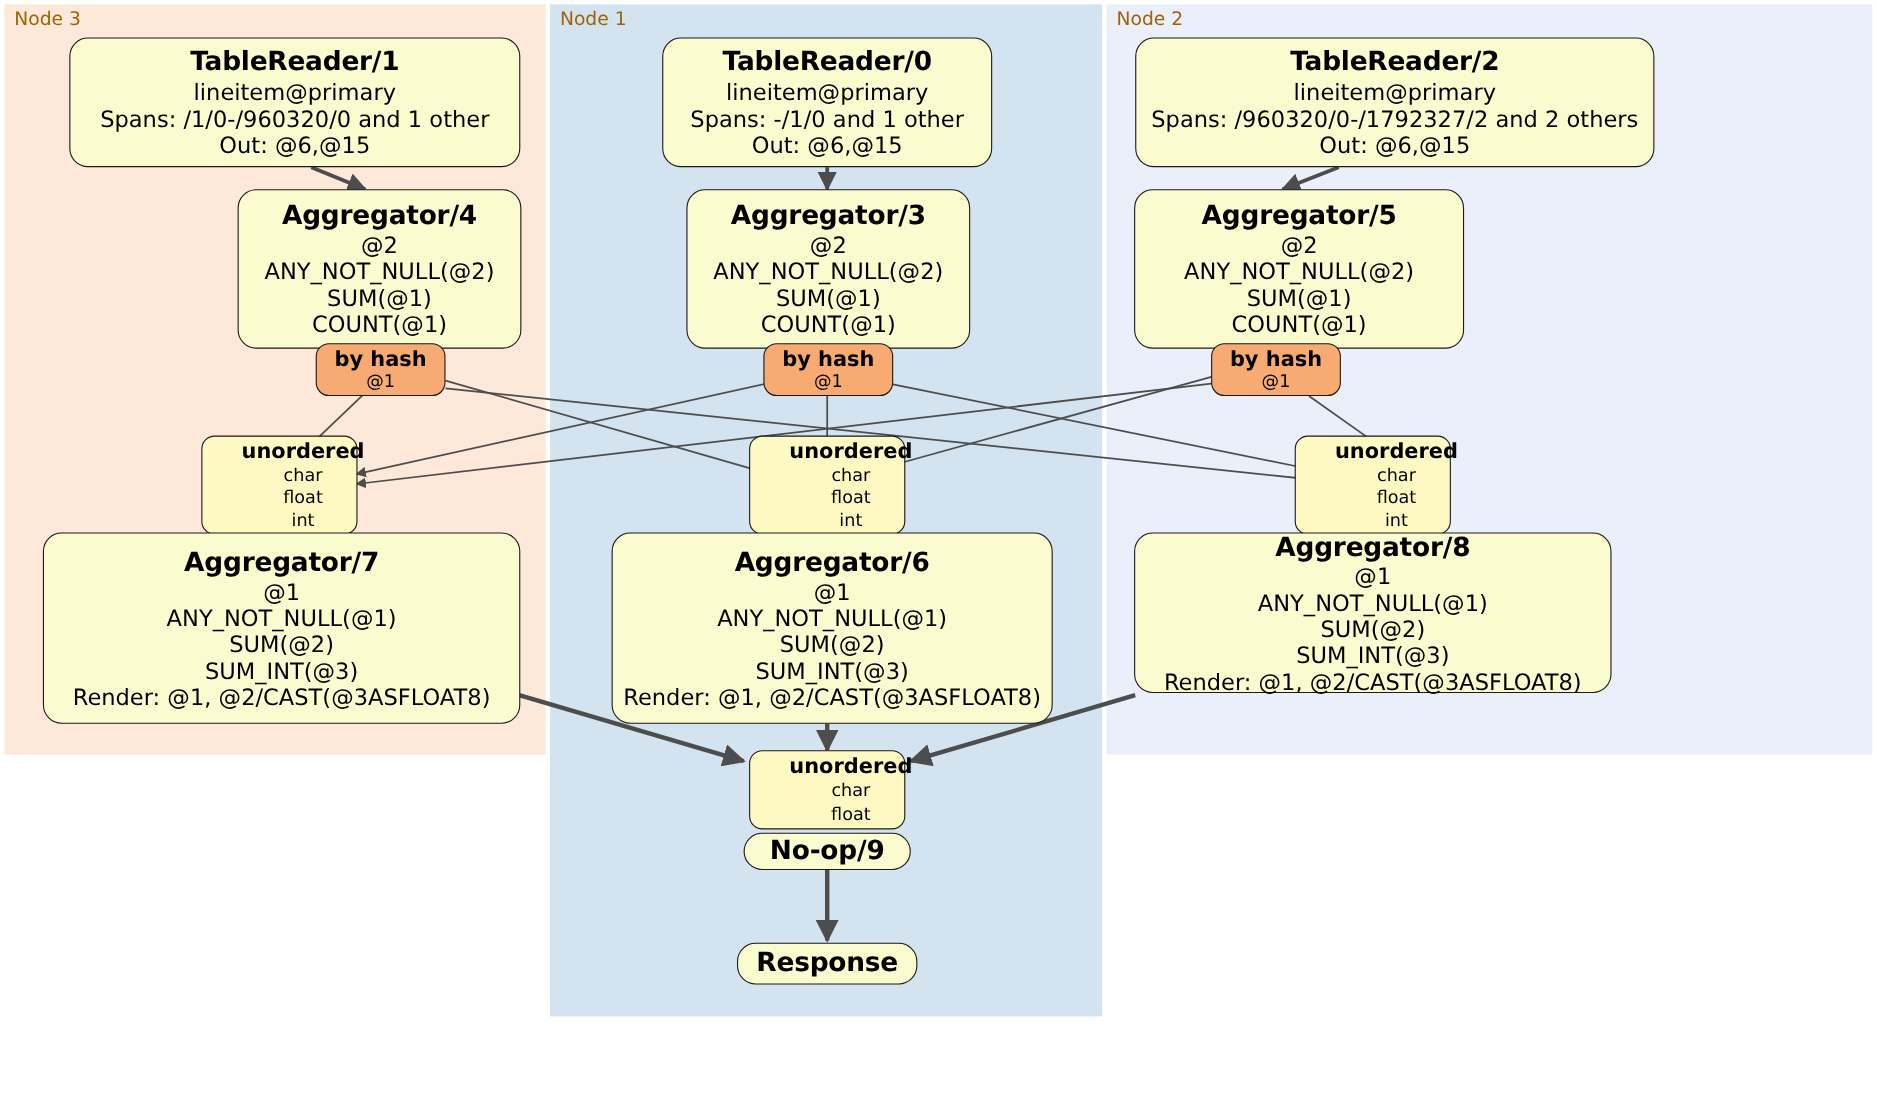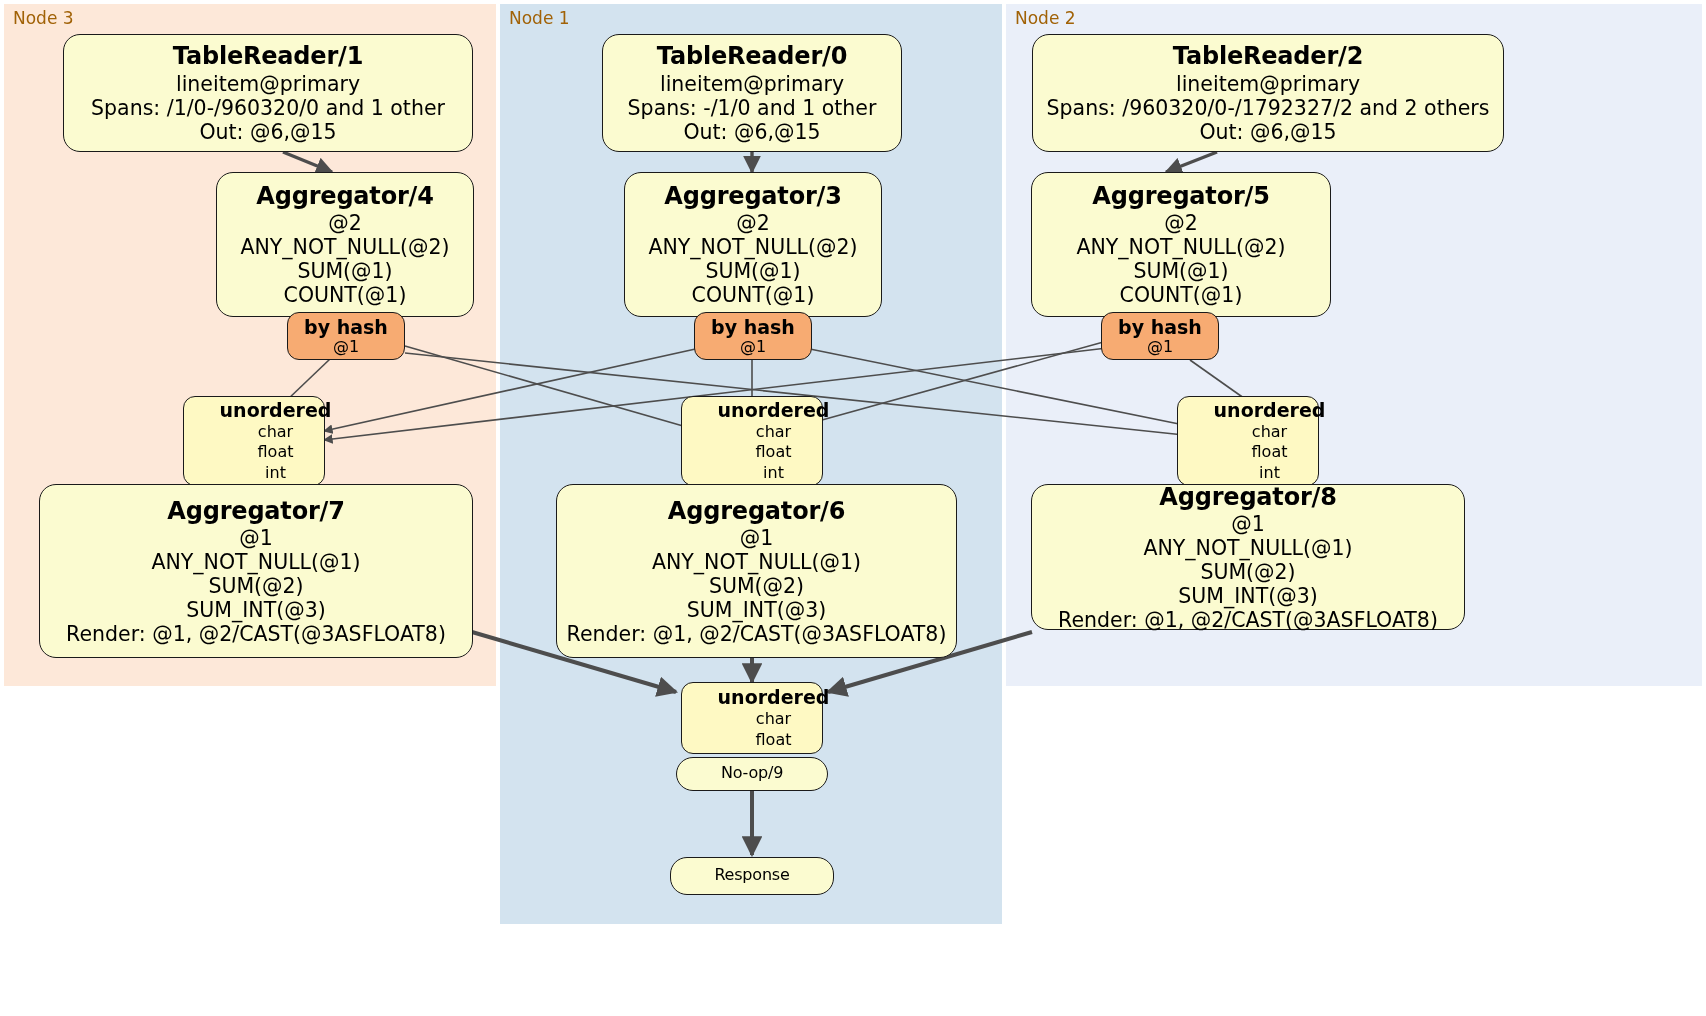--- a/index.html
+++ b/index.html
@@ -83,22 +83,22 @@
     font-weight: bold;
     font-size: 19px;
     margin-bottom: 1px;
   }
   .synch .line {
     font-size: 16px;
     line-height: 1.28;
   }
 
   .small-proc .title {
-    font-weight: normal;
-    font-size: 16px;
+    font-weight: bold;
+    font-size: 24px;
   }
 
   
   #edges {
     position: absolute;
     left: 0;
     top: 0;
     width: 1706px;
     height: 1016px;
     pointer-events: none;

